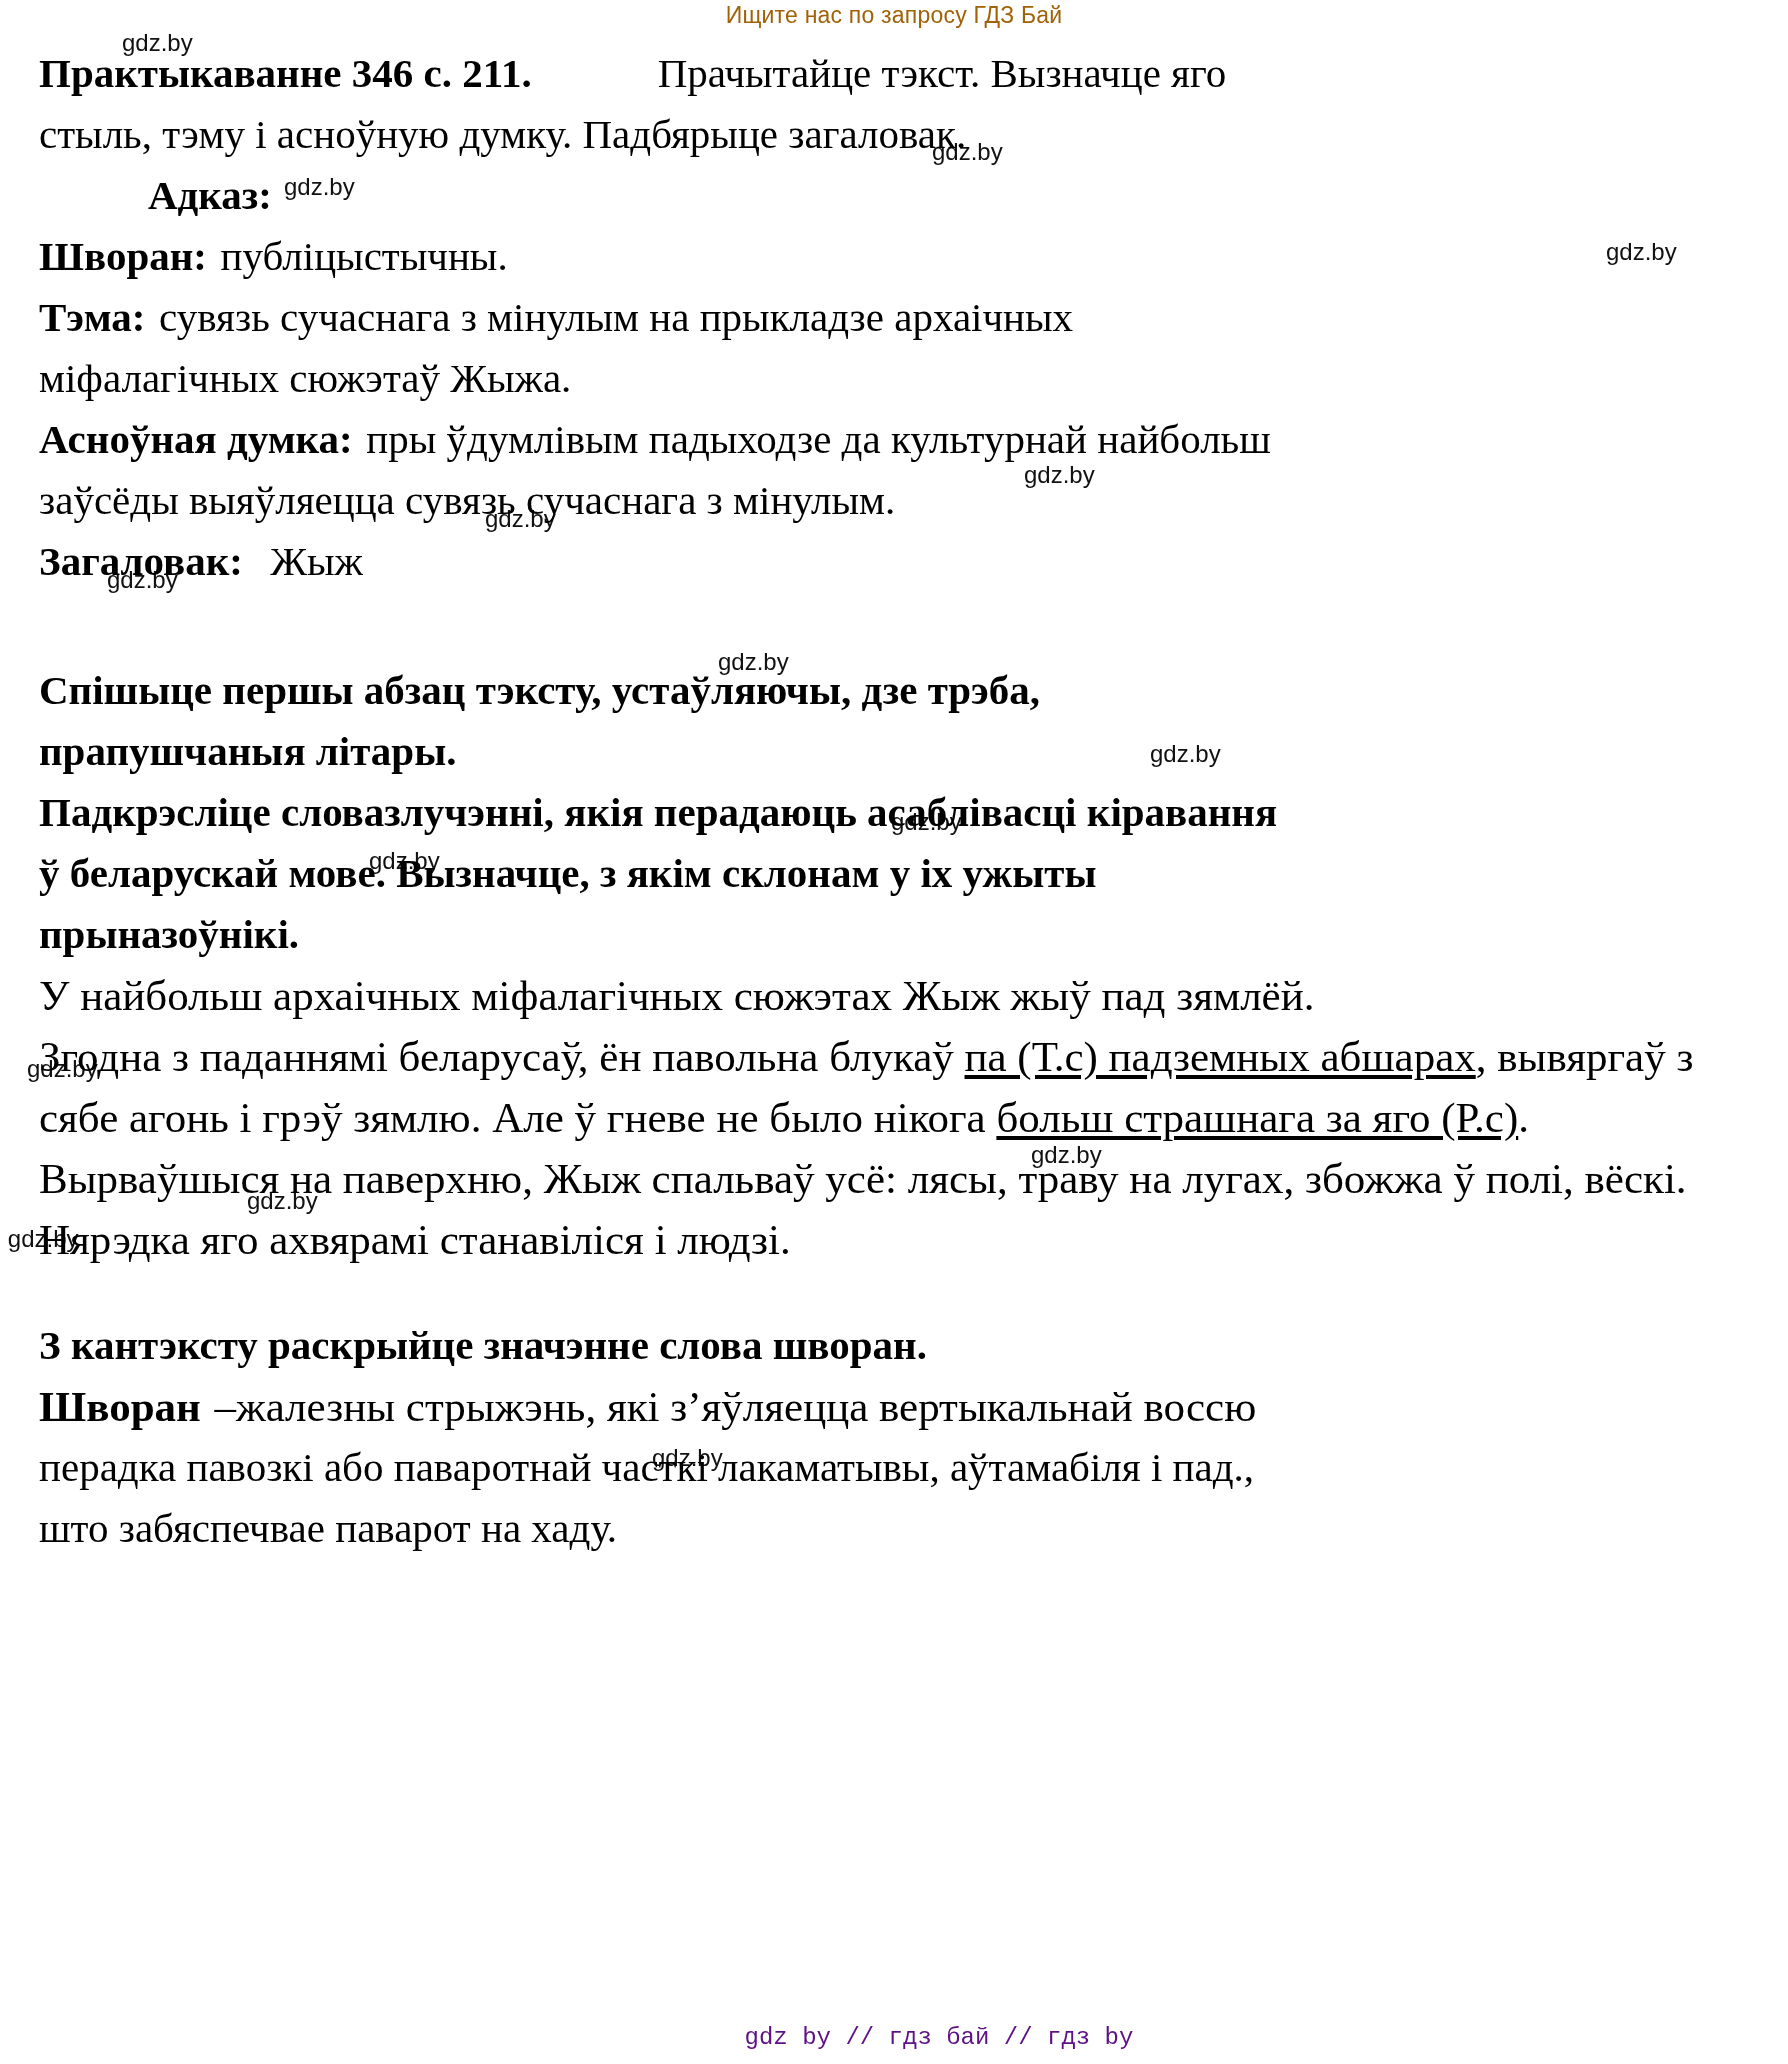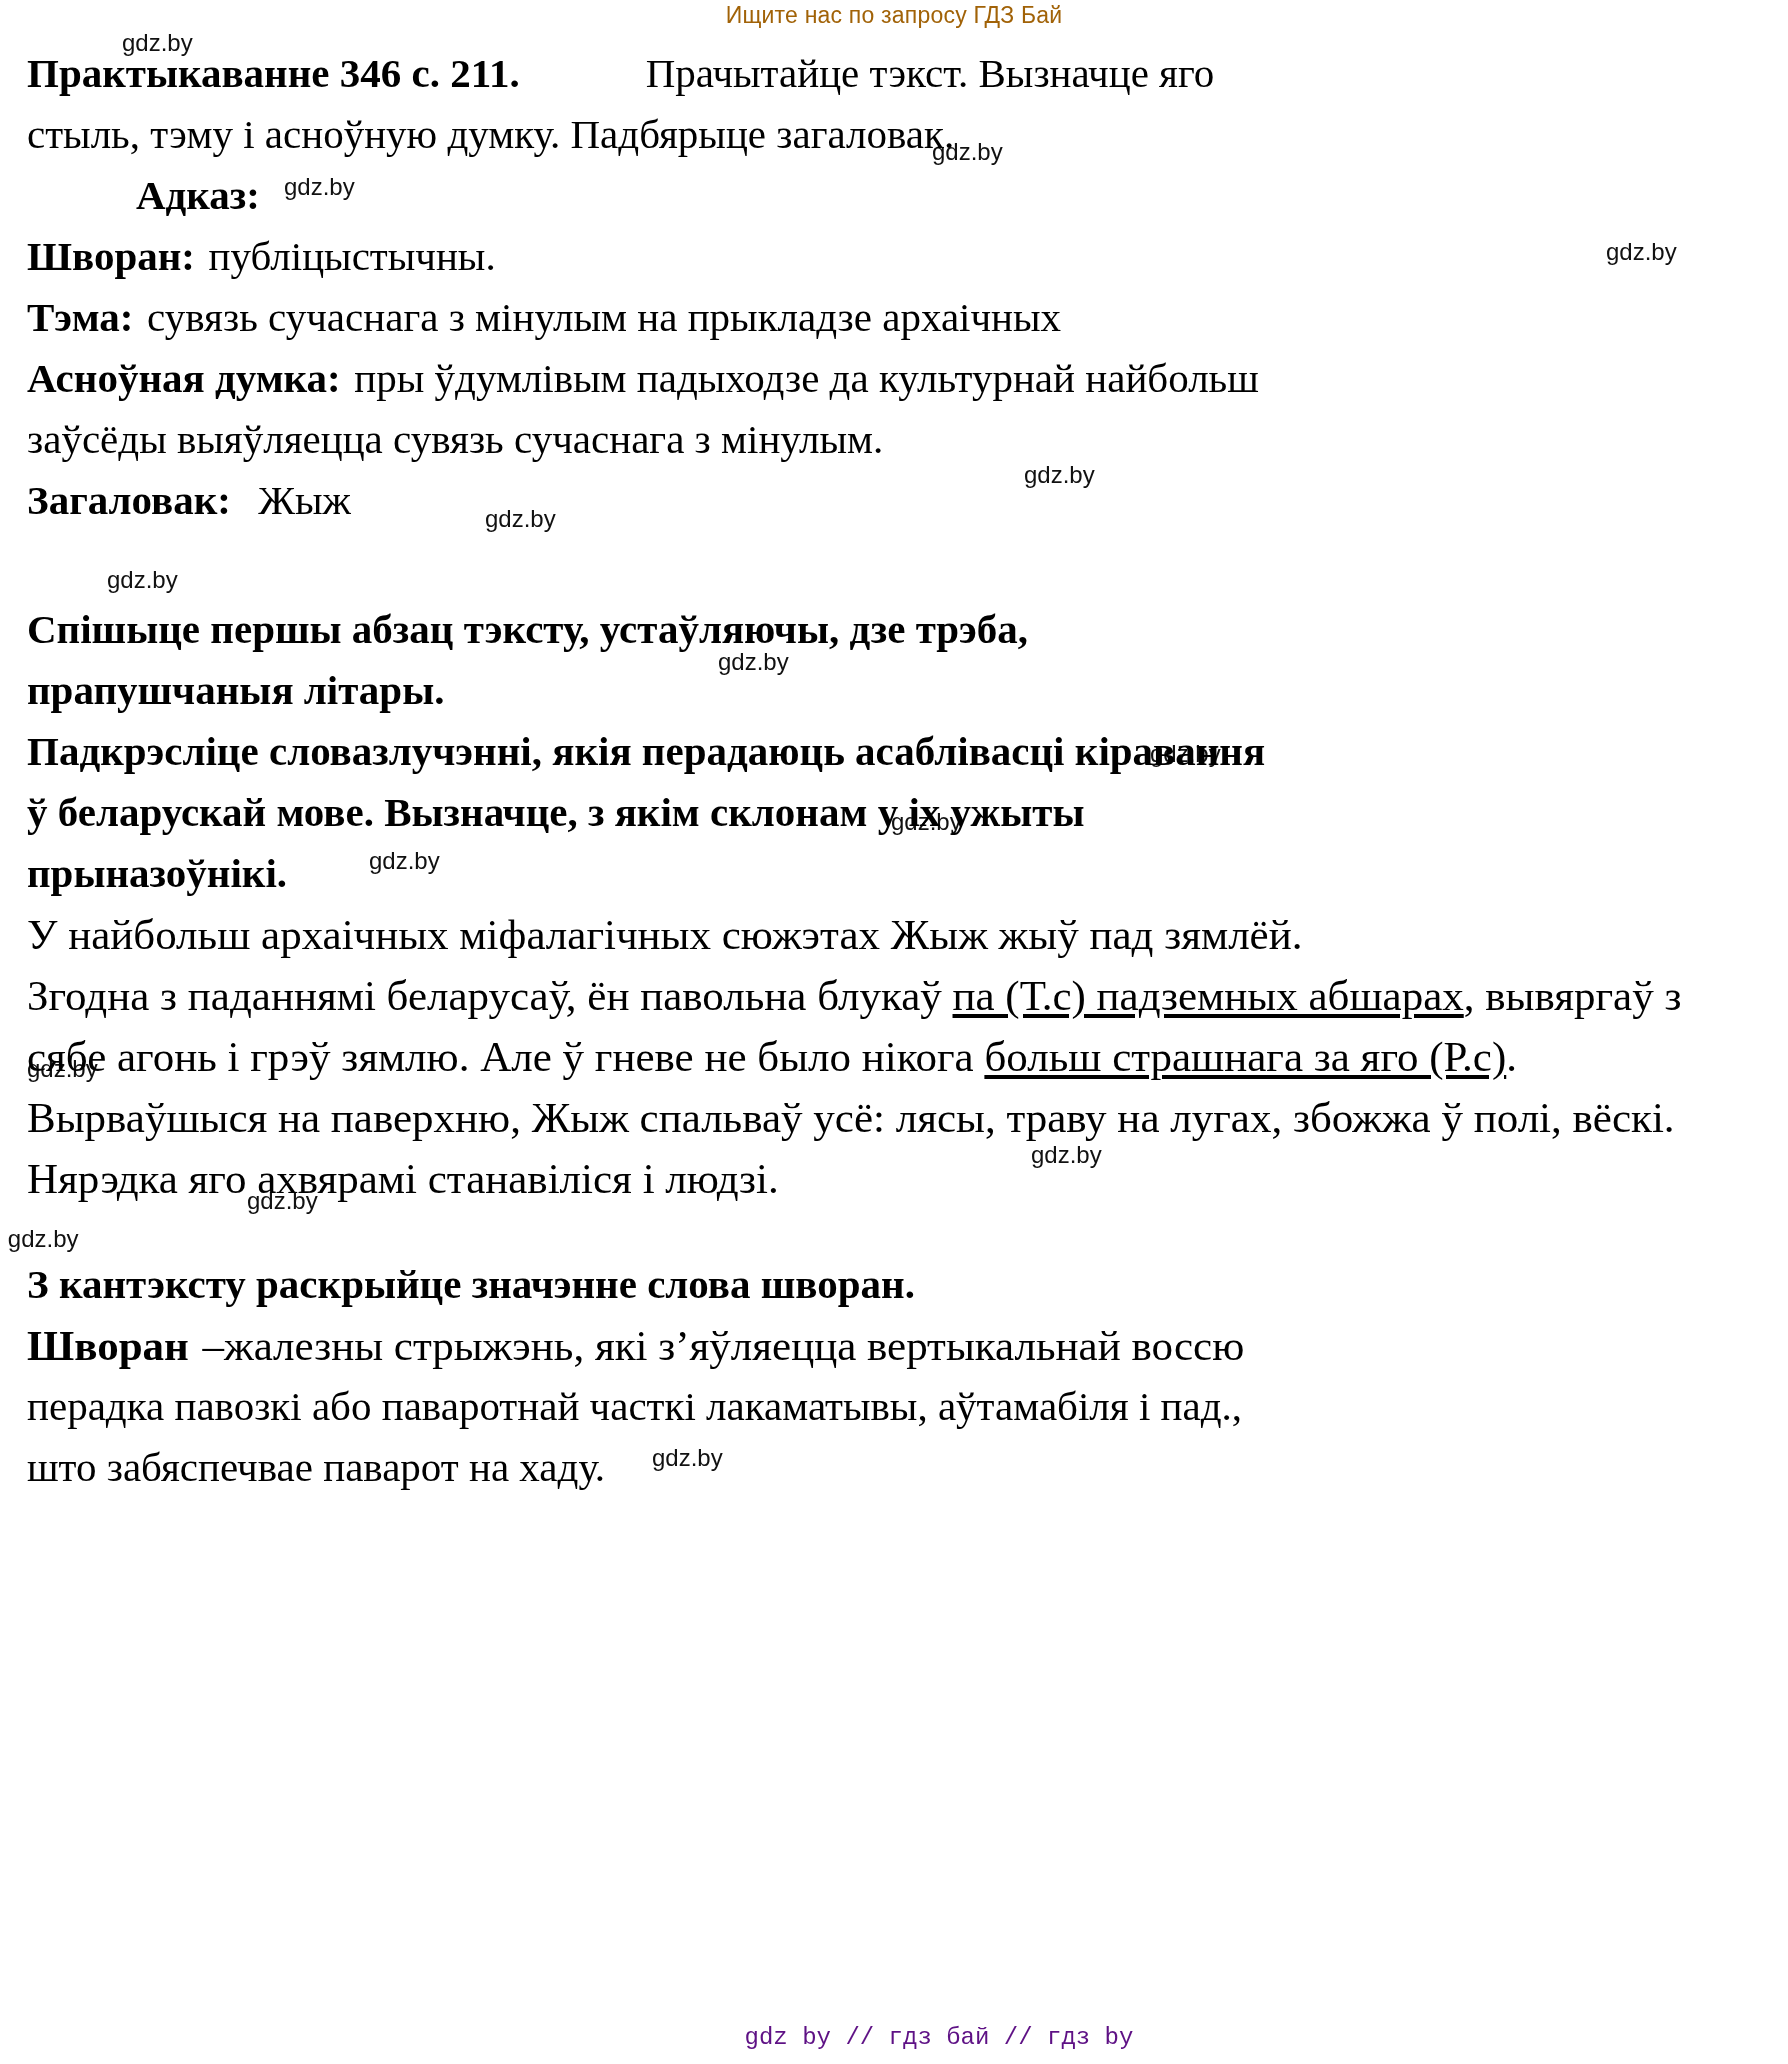--- a/index.html
+++ b/index.html
@@ -53,21 +53,21 @@
     font-family: "Liberation Sans", "DejaVu Sans", sans-serif;
     font-size: 24px;
     color: #111111;
     white-space: nowrap;
     pointer-events: none;
   }
 
   
   #content {
     position: absolute;
-    left: 27px;
+    left: 39px;
     top: 43px;
     width: 1737px;
   }
   .line {
     font-size: 41px;
     line-height: 61px;
     white-space: nowrap;
   }
   .para {
     font-size: 43px;
@@ -114,20 +114,21 @@
 
     <div class="line indent-adkaz b">Адказ:</div>
 
     <div class="line">
       <span class="b">Шворан:</span><span class="sp"></span><span>публіцыстычны.</span>
     </div>
 
     <div class="line">
       <span class="b">Тэма:</span><span class="sp"></span><span>сувязь сучаснага з мінулым на прыкладзе архаічных</span>
     </div>
+    <div class="line">міфалагічных сюжэтаў Жыжа.</div>
 
     <div class="line">
       <span class="b">Асноўная думка:</span><span class="sp"></span><span>пры ўдумлівым падыходзе да культурнай найбольш</span>
     </div>
     <div class="line">заўсёды выяўляецца сувязь сучаснага з мінулым.</div>
 
     <div class="line">
       <span class="b">Загаловак:</span><span class="sp"></span><span class="sp"></span><span>Жыж</span>
     </div>
 

